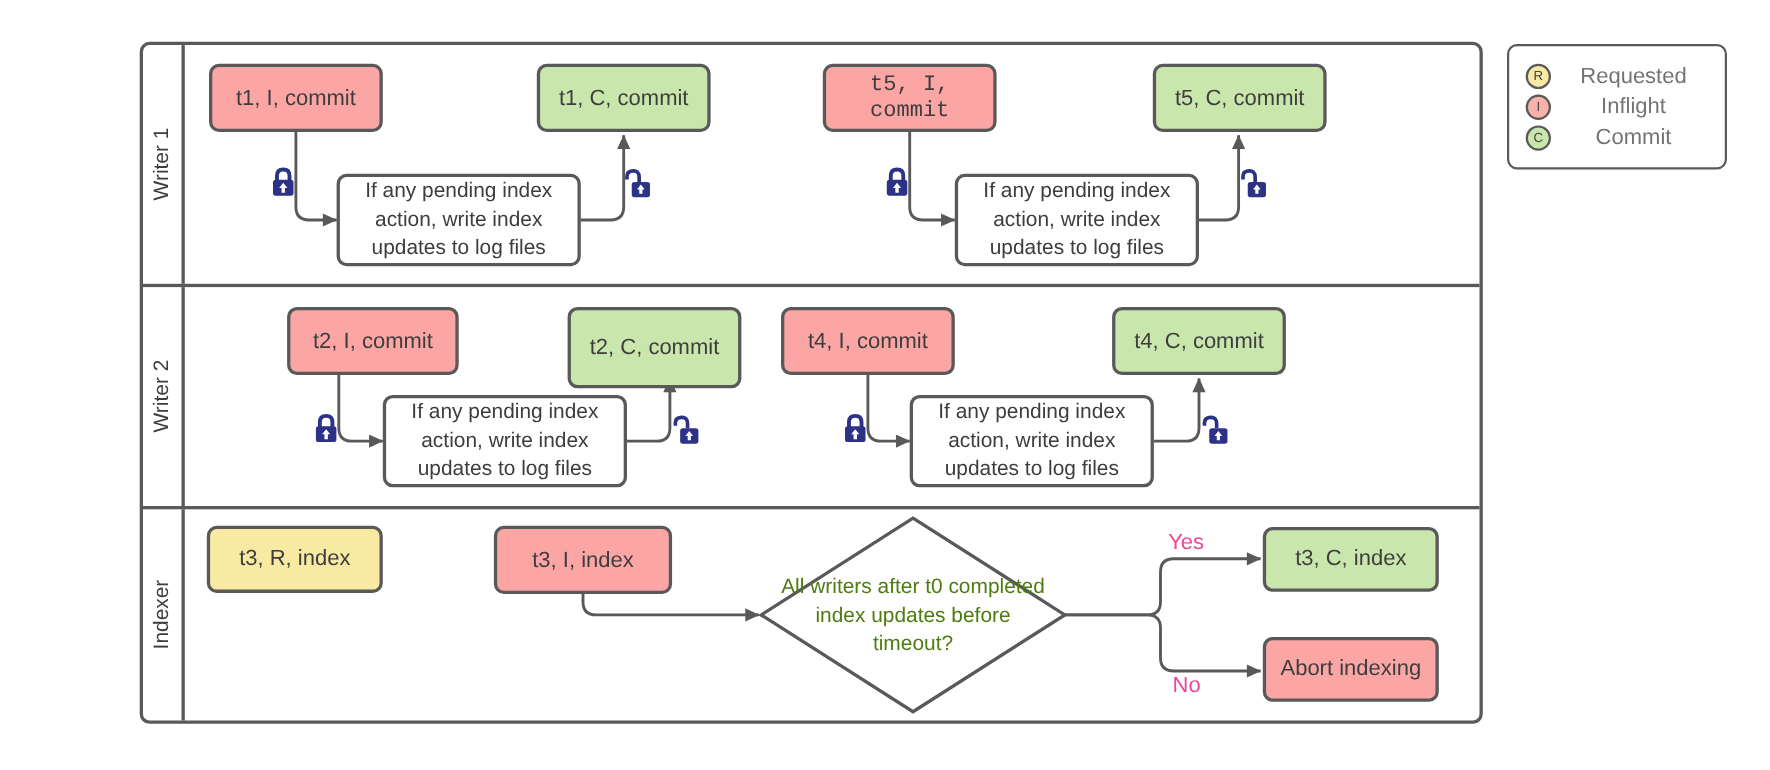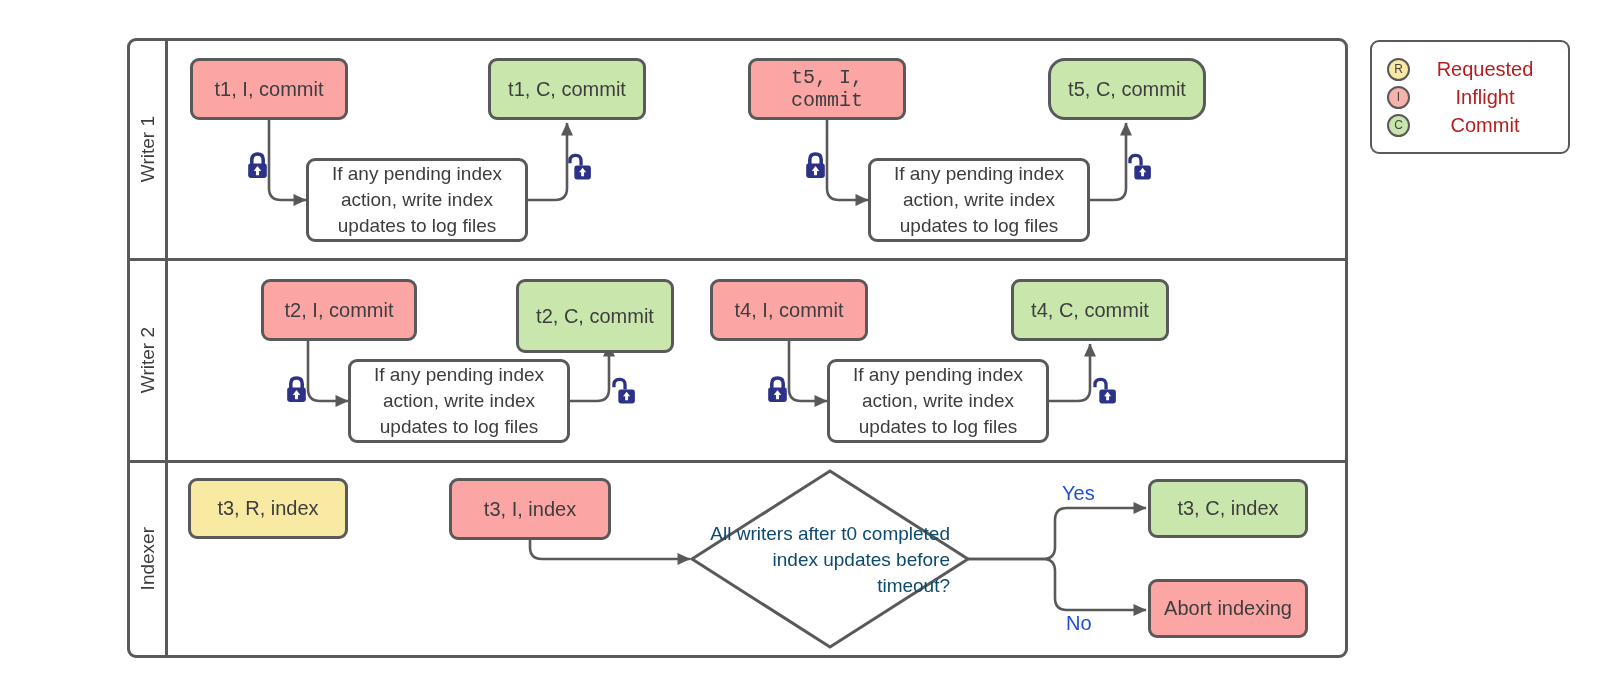--- a/index.html
+++ b/index.html
@@ -28,38 +28,38 @@
   
   .node { position:absolute; z-index:2; border:3px solid #595959; border-radius:9px;
           display:flex; align-items:center; justify-content:center; text-align:center;
           font-size:20px; color:#3d3d3d; }
   .inflight  { background:#fca5a5; }
   .commit    { background:#c9e7ad; }
   .requested { background:#f8e9a3; }
   .process   { background:#ffffff; font-size:19px; line-height:26px; padding:2px 6px; }
 
   .decision-text { position:absolute; z-index:2; left:710px; top:521px; width:240px;
-                   text-align:right; font-size:19px; line-height:26px; color:#0c4a6e; }
-  .branch-label { position:absolute; z-index:2; font-size:20px; color:#1d4ed8; }
+                   text-align:center; font-size:19px; line-height:26px; color:#4d7c0f; }
+  .branch-label { position:absolute; z-index:2; font-size:20px; color:#ec4899; }
   #yes-label { left:1062px; top:482px; }
   #no-label  { left:1066px; top:612px; }
 
   
   .legend { position:absolute; left:1370px; top:40px; width:200px; height:114px;
             border:2.5px solid #595959; border-radius:9px; background:#ffffff;
             display:flex; flex-direction:column; justify-content:center;
             padding:6px 8px 6px 15px; gap:3px; }
   .legend-row { display:flex; align-items:center; height:25px; }
   .legend-dot { width:23px; height:23px; border-radius:50%; border:2.5px solid #595959;
                 display:flex; align-items:center; justify-content:center;
                 font-size:12px; color:#444444; flex:0 0 auto; }
   .dot-requested { background:#f8e9a3; }
   .dot-inflight  { background:#f9b2ab; }
   .dot-commit    { background:#c9e7ad; }
-  .legend-text { flex:1; text-align:center; font-size:20px; color:#b91c1c; }
+  .legend-text { flex:1; text-align:center; font-size:20px; color:#737373; }
 </style>
 </head>
 <body>
 
 <div id="canvas">
 
   <svg id="wires" viewBox="0 0 1609 700">
     <defs>
       <marker id="arrow" markerUnits="userSpaceOnUse" markerWidth="16" markerHeight="14" refX="13.5" refY="6" orient="auto">
         <path d="M1 0 L14 6 L1 12 Z" fill="#595959"></path>
@@ -120,21 +120,21 @@
       </div>
       <div class="lane-body"></div>
     </div>
   </div>
 
   <div class="node inflight" style="left:190px; top:58px; width:158px; height:62px;">t1, I, commit</div>
   <div class="node process" style="left:306px; top:158px; width:222px; height:84px;">If any pending index action, write index updates to log files</div>
   <div class="node commit" style="left:488px; top:58px; width:158px; height:62px;text-align:center;">t1, C, commit</div>
   <div class="node inflight" style="left:748px; top:58px; width:158px; height:62px;font-family:Liberation Mono, monospace;">t5, I, commit</div>
   <div class="node process" style="left:868px; top:158px; width:222px; height:84px;">If any pending index action, write index updates to log files</div>
-  <div class="node commit" style="left:1048px; top:58px; width:158px; height:62px;border-radius:17px;">t5, C, commit</div>
+  <div class="node commit" style="left:1048px; top:58px; width:158px; height:62px;">t5, C, commit</div>
 
   <div class="node inflight" style="left:229px; top:279px; width:156px; height:62px;margin-left:32px;">t2, I, commit</div>
   <div class="node process" style="left:348px; top:359px; width:222px; height:84px;">If any pending index action, write index updates to log files</div>
   <div class="node commit" style="left:516px; top:279px; width:158px; height:74px;">t2, C, commit</div>
   <div class="node inflight" style="left:710px; top:279px; width:158px; height:62px;">t4, I, commit</div>
   <div class="node process" style="left:827px; top:359px; width:222px; height:84px;">If any pending index action, write index updates to log files</div>
   <div class="node commit" style="left:1011px; top:279px; width:158px; height:62px;">t4, C, commit</div>
 
   <div class="node requested" style="left:188px; top:478px; width:160px; height:61px;text-align:right;">t3, R, index</div>
   <div class="node inflight" style="left:449px; top:478px; width:162px; height:62px;">t3, I, index</div>

